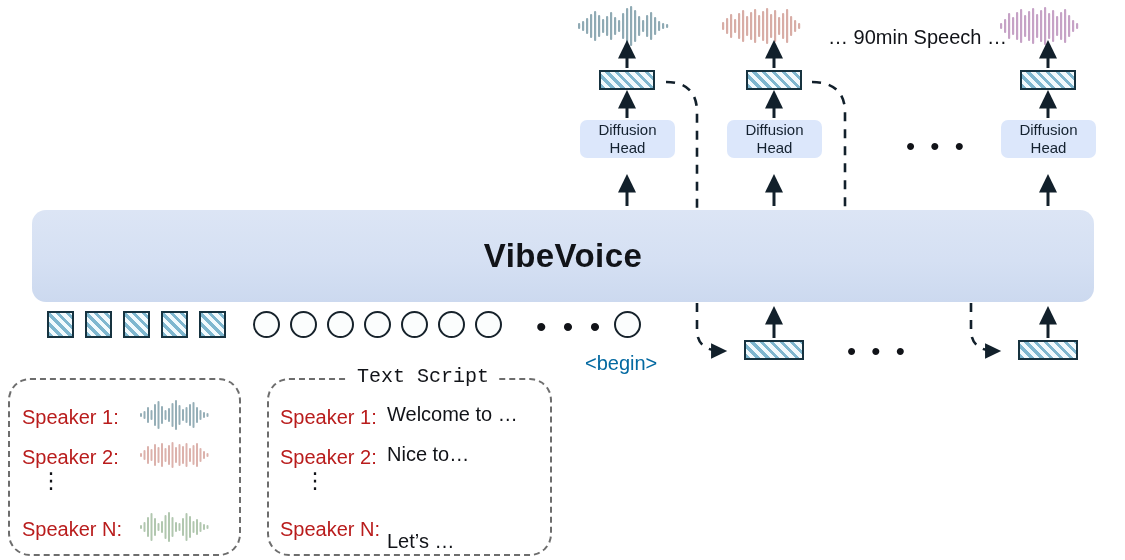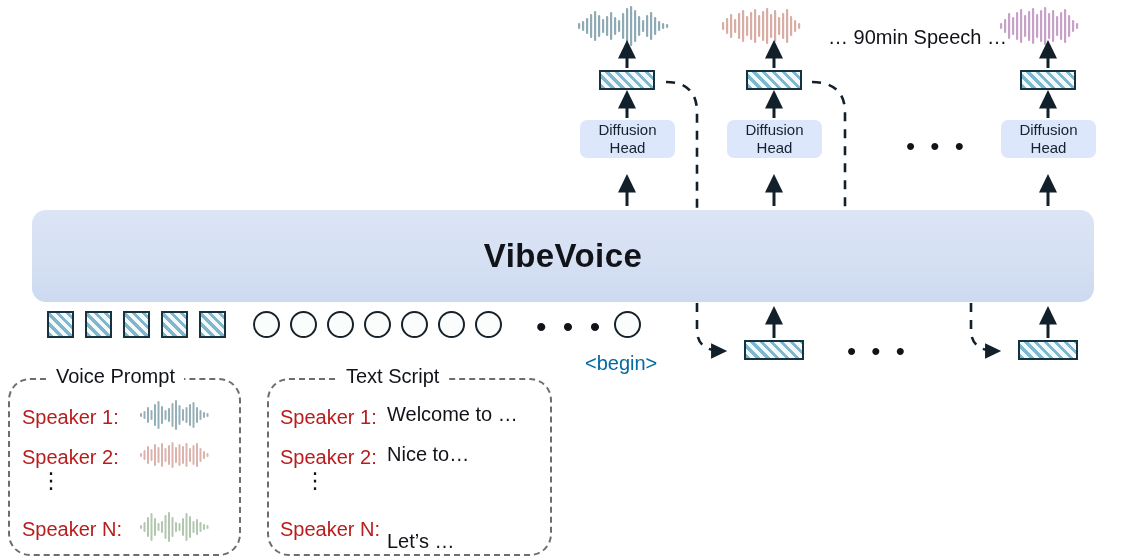--- a/index.html
+++ b/index.html
@@ -324,29 +324,28 @@
 
   <div class="circ" style="left:614px;top:311px;"></div>
   <div class="begin-label" style="left:585px;top:352px;">&lt;begin&gt;</div>
 
   <div class="hatch wide2" style="left:744px;top:340px;"></div>
   <div class="hatch wide2" style="left:1018px;top:340px;"></div>
 
   <div class="hdots" style="left:847px;top:338px;font-size:26px;">• • •</div>
 
   <div class="dbox" style="left:8px;top:378px;width:233px;height:178px;"></div>
-  <div class="dbox-label" style="left:47px;top:365px;">Voice Prompt</div>
 
   <div class="sp-label" style="left:22px;top:406px;">Speaker 1:</div>
   <div class="sp-label" style="left:22px;top:446px;">Speaker 2:</div>
   <div class="vdots" style="left:40px;top:478px;width:20px;font-size:22px;">⋮</div>
   <div class="sp-label" style="left:22px;top:518px;">Speaker N:</div>
 
   <div class="dbox" style="left:267px;top:378px;width:285px;height:178px;"></div>
-  <div class="dbox-label" style="left:337px;top:365px;">Text Script</div>
+  <div class="dbox-label" style="left:348px;top:365px;font-family:Liberation Mono, monospace;">Text Script</div>
 
   <div class="sp-label" style="left:280px;top:406px;">Speaker 1:</div>
   <div class="sp-text" style="left:387px;top:403px;">Welcome to …</div>
 
   <div class="sp-label" style="left:280px;top:446px;">Speaker 2:</div>
   <div class="sp-text" style="left:387px;top:443px;">Nice to…</div>
 
   <div class="vdots" style="left:304px;top:478px;width:20px;font-size:22px;">⋮</div>
 
   <div class="sp-label" style="left:280px;top:518px;">Speaker N:</div>

